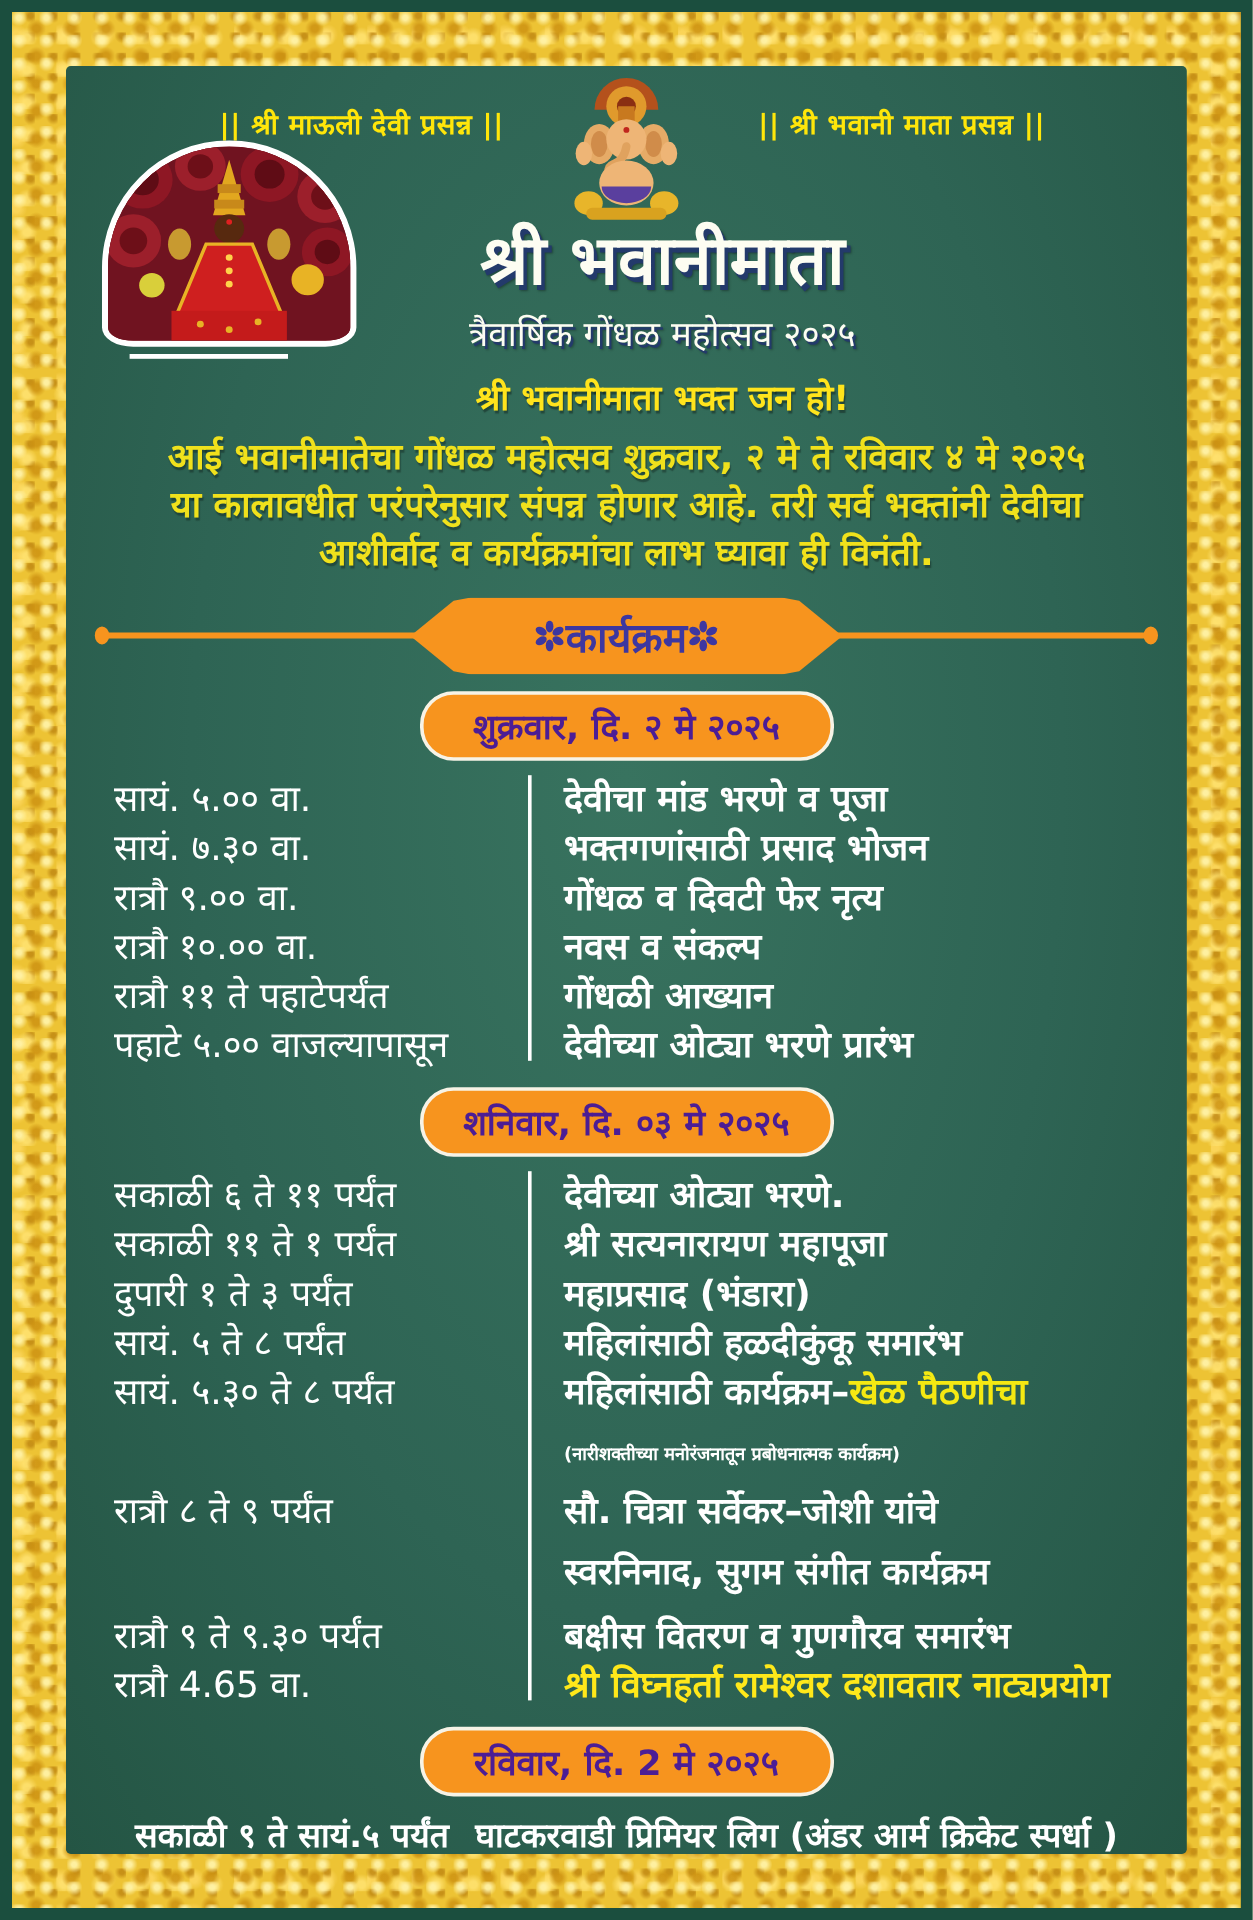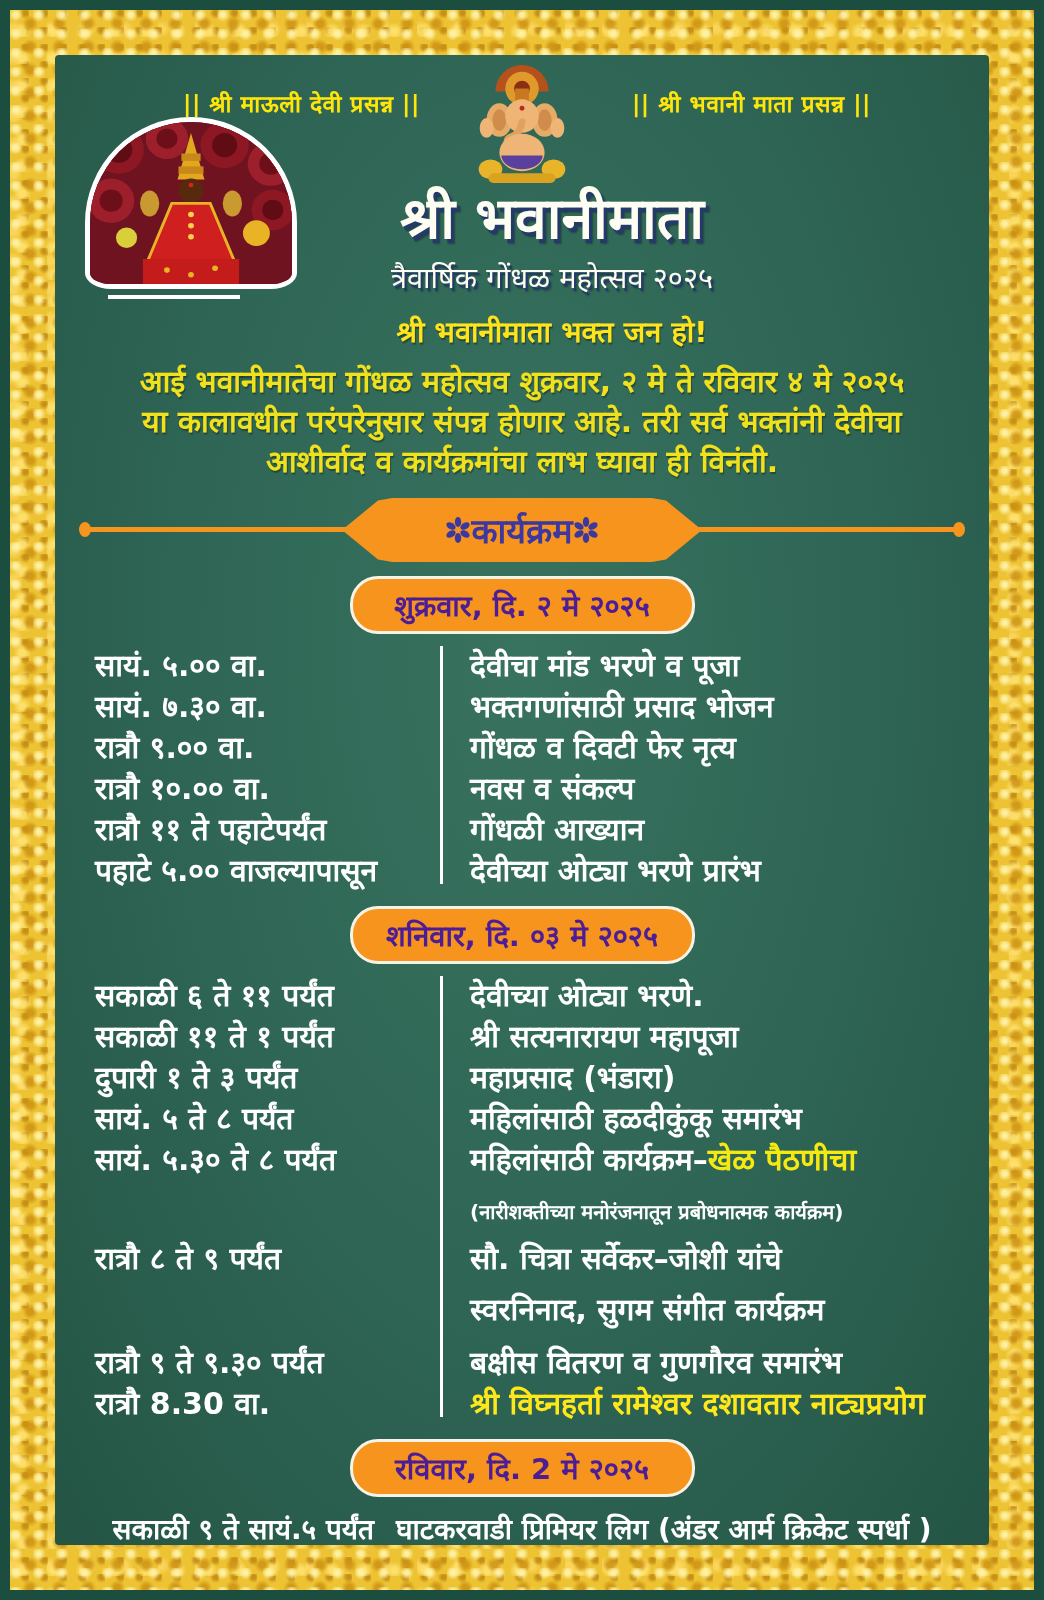--- a/index.html
+++ b/index.html
@@ -78,25 +78,25 @@
   .day-pill {
     display:block; width:345px; margin:14px auto 0;
     background:#f7941e; border:3px solid #f7f3e6; border-radius:28px;
     text-align:center; font-size:29px; font-weight:700; color:#4c1d95; padding:6px 4px 7px;
   }
 
   
   .sched { position:relative; padding:10px 40px 2px; }
   .sched .divider { position:absolute; left:385px; top:12px; bottom:8px; width:3px; background:#fff; }
   .srow { display:flex; align-items:baseline; min-height:37px; }
-  .srow .t { flex:0 0 345px; font-size:30px; font-weight:700; color:#fff; }
+  .srow .t { flex:0 0 345px; font-size:30px; font-weight:400; color:#fff; }
   .srow .e { padding-left:30px; font-size:30px; font-weight:700; color:#fff; }
   .srow .e .yel { color:#f5e912;margin-top:30px; }
   .srow.small-note { min-height:42px; align-items:center; }
-  .srow.small-note .e { font-size:20px; padding-top:6px; }
+  .srow.small-note .e { font-size:15px; padding-top:6px; }
   .srow .e.final { color:#ffe81a; }
   .gap8 { margin-top:8px; } .gap10 { margin-top:10px; } .gap12 { margin-top:12px; }
 
   
   .sunday-line { margin-top:12px; text-align:center; font-size:28px; font-weight:700; color:#fff; }
   .sunday-line .sp { display:inline-block; width:22px; }
 </style>
 </head>
 <body>
 
@@ -269,21 +269,21 @@
         </div>
       <div class="srow gap10">
           <div class="t"></div>
           <div class="e">स्वरनिनाद, सुगम संगीत कार्यक्रम</div>
         </div>
       <div class="srow gap12">
           <div class="t">रात्रौ ९ ते ९.३० पर्यंत</div>
           <div class="e">बक्षीस वितरण व गुणगौरव समारंभ</div>
         </div>
       <div class="srow">
-          <div class="t">रात्रौ 8.30 वा.</div>
+          <div class="t">रात्रौ 4.65 वा.</div>
           <div class="e final">श्री विघ्नहर्ता रामेश्वर दशावतार नाट्यप्रयोग</div>
         </div>
     </div>
 
     <div class="day-pill">रविवार, दि. 2 मे २०२५</div>
     <div class="sunday-line">
       <span>सकाळी ९ ते सायं.५ पर्यंत</span><span class="sp"></span><span>घाटकरवाडी प्रिमियर लिग (अंडर आर्म क्रिकेट स्पर्धा )</span>
     </div>
 
   </div>

